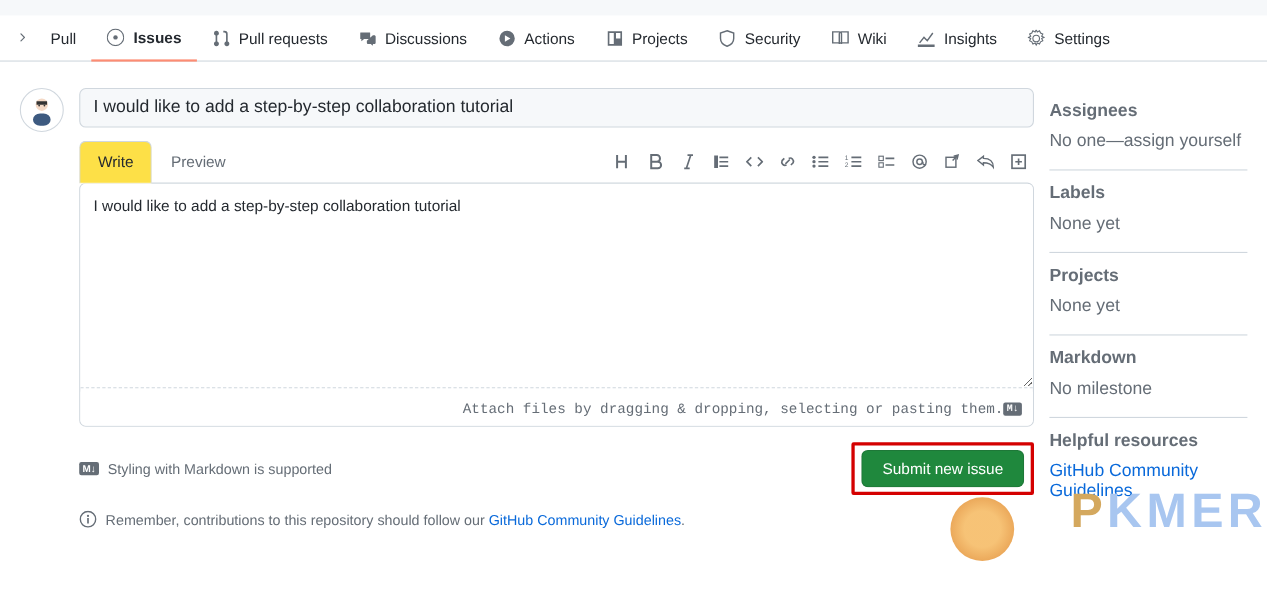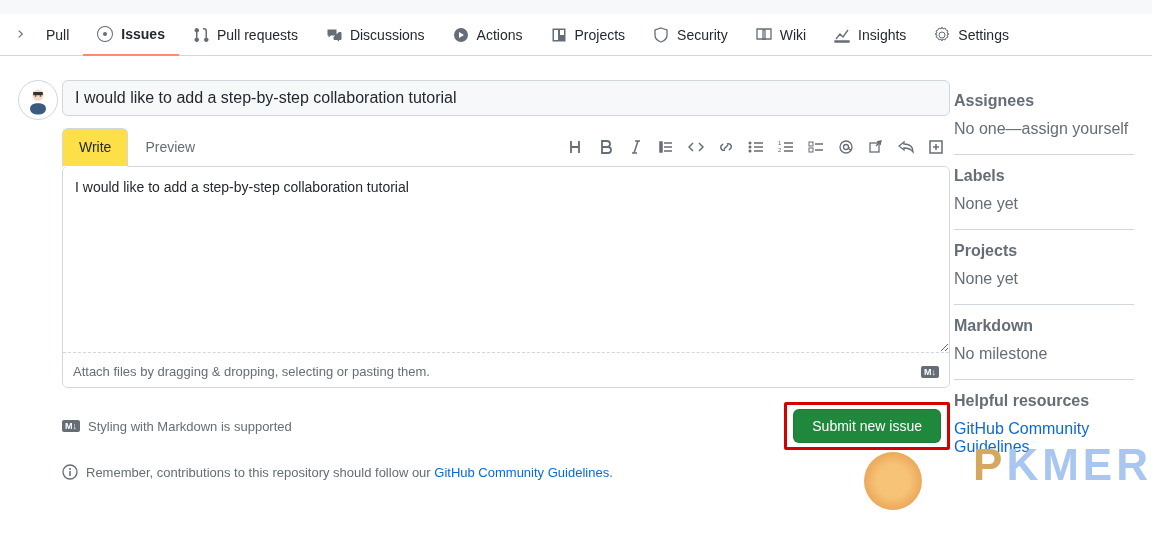--- a/index.html
+++ b/index.html
@@ -3,34 +3,34 @@
   <meta charset="utf-8">
   <style>
     * { box-sizing: border-box; margin: 0; padding: 0; }
     body { font-family: -apple-system, BlinkMacSystemFont, "Segoe UI", Helvetica, Arial, sans-serif; font-size: 14px; color: #24292f; background: #fff; width: 1152px; }
     .topbar { background: #f6f8fa; height: 14px; border-bottom: none; }
     .nav { display: flex; align-items: center; border-bottom: 1px solid #d0d7de; padding: 0 8px; }
     .nav-item { display: flex; align-items: center; gap: 8px; padding: 12px 14px; cursor: pointer; color: #24292f; }
     .nav-item.active { border-bottom: 2px solid #fd8c73; font-weight: 600; margin-bottom: -1px; }
     .nav-item svg { fill: #656d76; }
     .chevron { padding: 12px 6px; color: #656d76; }
-    .main { display: flex; padding: 24px 18px 0 18px; gap: 4px; }
+    .main { display: flex; padding: 24px 18px 0 18px; gap: 14px; }
     .avatar { width: 40px; height: 40px; border-radius: 50%; background: #fff; border: 1px solid #d0d7de; display: flex; align-items: center; justify-content: center; flex-shrink: 0; }
     .avatar svg { width: 32px; height: 32px; }
     .form-col { flex: 1; min-width: 0; }
     .title-input { width: 100%; padding: 8px 12px; border: 1px solid #d0d7de; border-radius: 6px; background: #f6f8fa; font-size: 16px; color: #24292f; }
     .tab-row { display: flex; align-items: center; justify-content: space-between; margin-top: 12px; }
     .tabs { display: flex; gap: 0; }
     .tab { padding: 10px 16px; cursor: pointer; color: #656d76; border: 1px solid transparent; border-radius: 6px 6px 0 0; }
     .tab.active { background: #fde047; border: 1px solid #d0d7de; border-bottom: 1px solid #fff; color: #24292f; margin-bottom: -1px; z-index: 2; position: relative; }
     .toolbar { display: flex; gap: 14px; padding-right: 6px; }
     .toolbar svg { fill: #656d76; cursor: pointer; }
     .comment-box { border: 1px solid #d0d7de; border-radius: 6px; overflow: hidden; }
     .textarea { width: 100%; min-height: 186px; padding: 12px; border: none; border-bottom: 1px dashed #d0d7de; resize: vertical; font-family: inherit; font-size: 14px; background: #fff; color: #24292f; }
-    .attach-bar { display: flex; justify-content: space-between; align-items: center; padding: 8px 10px; background: #fff; color: #656d76; font-size: 13px; }
+    .attach-bar { display: flex; justify-content: flex-end; align-items: center; padding: 8px 10px; background: #fff; color: #656d76; font-size: 13px; font-family: Liberation Mono, monospace; }
     .footer-row { display: flex; justify-content: space-between; align-items: center; margin-top: 14px; }
     .md-note { display: flex; align-items: center; gap: 8px; color: #656d76; font-size: 13px; }
     .submit-wrap { border: 3px solid #d40000; padding: 4px 6px; border-radius: 2px; text-decoration: underline; }
     .submit-btn { background: #1f883d; color: #fff; border: 1px solid rgba(27,31,36,.15); padding: 8px 18px; border-radius: 6px; font-weight: 500; font-size: 14px; cursor: pointer; }
     .contrib { display: flex; align-items: center; gap: 8px; margin-top: 14px; color: #656d76; font-size: 13px; padding-left: 0; }
     .contrib a { color: #0969da; text-decoration: none; }
     .sidebar { width: 180px; flex-shrink: 0; font-size: 16px; }
     .side-section { border-bottom: 1px solid #d0d7de; padding: 12px 0 16px 0; }
     .side-title { font-weight: 600; color: #656d76; margin-bottom: 10px; }
     .side-content { color: #656d76; }

